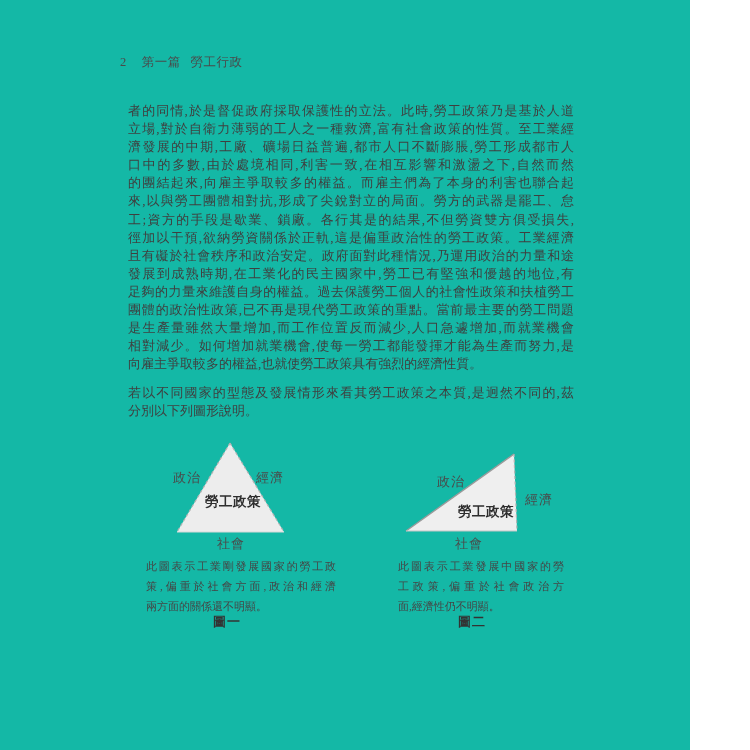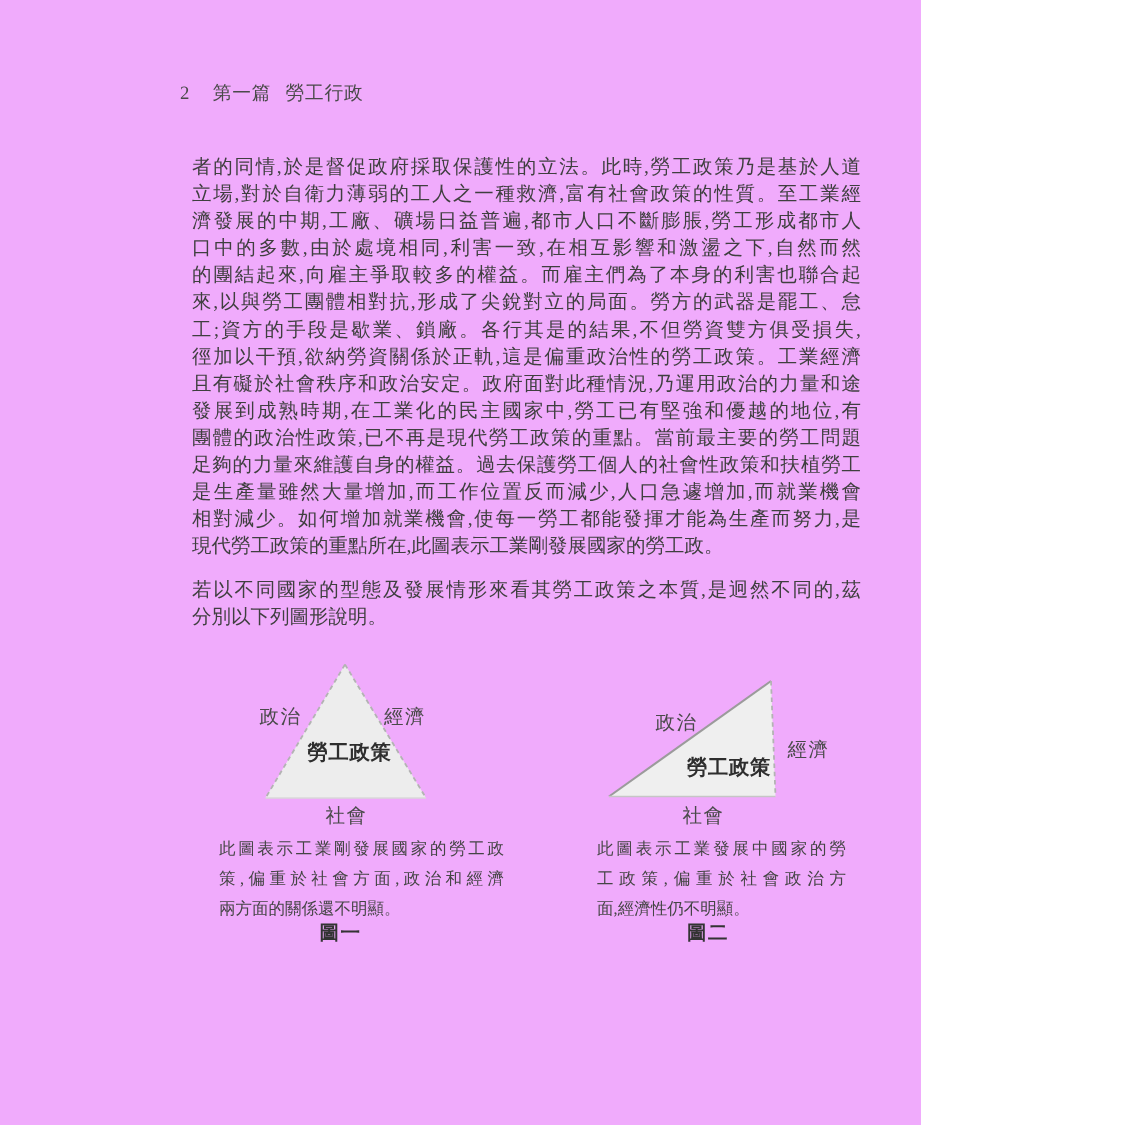--- a/index.html
+++ b/index.html
@@ -1,17 +1,17 @@
 <!DOCTYPE html>
 <html><head>
 <meta charset="utf-8">
 <style>
   html,body { margin:0; padding:0; background:#ffffff; }
   .page {
-    position:relative; width:614px; height:750px; background:#f0abfc;
+    position:relative; width:690px; height:750px; background:#14b8a6;
     font-family:"Liberation Serif", serif; color:#3f3f3f; overflow:hidden;
   }
   .header {
     position:absolute; left:120px; top:54px; font-size:12.5px; color:#4a4a4a;
     letter-spacing:0.5px; white-space:nowrap;
   }
   .header .num { margin-right:15px; }
   .header .sec { word-spacing:6px; }
 
   .para {
@@ -74,25 +74,25 @@
       <div class="bodyline">者的同情,於是督促政府採取保護性的立法。此時,勞工政策乃是基於人道</div>
       <div class="bodyline">立場,對於自衛力薄弱的工人之一種救濟,富有社會政策的性質。至工業經</div>
       <div class="bodyline">濟發展的中期,工廠、礦場日益普遍,都市人口不斷膨脹,勞工形成都市人</div>
       <div class="bodyline">口中的多數,由於處境相同,利害一致,在相互影響和激盪之下,自然而然</div>
       <div class="bodyline">的團結起來,向雇主爭取較多的權益。而雇主們為了本身的利害也聯合起</div>
       <div class="bodyline">來,以與勞工團體相對抗,形成了尖銳對立的局面。勞方的武器是罷工、怠</div>
       <div class="bodyline">工;資方的手段是歇業、鎖廠。各行其是的結果,不但勞資雙方俱受損失,</div>
       <div class="bodyline">徑加以干預,欲納勞資關係於正軌,這是偏重政治性的勞工政策。工業經濟</div>
       <div class="bodyline">且有礙於社會秩序和政治安定。政府面對此種情況,乃運用政治的力量和途</div>
       <div class="bodyline">發展到成熟時期,在工業化的民主國家中,勞工已有堅強和優越的地位,有</div>
+      <div class="bodyline">足夠的力量來維護自身的權益。過去保護勞工個人的社會性政策和扶植勞工</div>
       <div class="bodyline">團體的政治性政策,已不再是現代勞工政策的重點。當前最主要的勞工問題</div>
-      <div class="bodyline">足夠的力量來維護自身的權益。過去保護勞工個人的社會性政策和扶植勞工</div>
       <div class="bodyline">是生產量雖然大量增加,而工作位置反而減少,人口急遽增加,而就業機會</div>
       <div class="bodyline">相對減少。如何增加就業機會,使每一勞工都能發揮才能為生產而努力,是</div>
-      <div class="bodyline">現代勞工政策的重點所在,此圖表示工業剛發展國家的勞工政。</div>
+      <div class="bodyline">向雇主爭取較多的權益,也就使勞工政策具有強烈的經濟性質。</div>
     </div>
 
   <div class="para para2">
       <div class="bodyline">若以不同國家的型態及發展情形來看其勞工政策之本質,是迥然不同的,茲</div>
       <div class="bodyline">分別以下列圖形說明。</div>
     </div>
 
   <div class="fig fig1">
     <svg class="tri" width="200" height="100" viewBox="0 0 200 100">
       <polygon points="84,3 138,92 31,92" fill="#ededed"></polygon>

